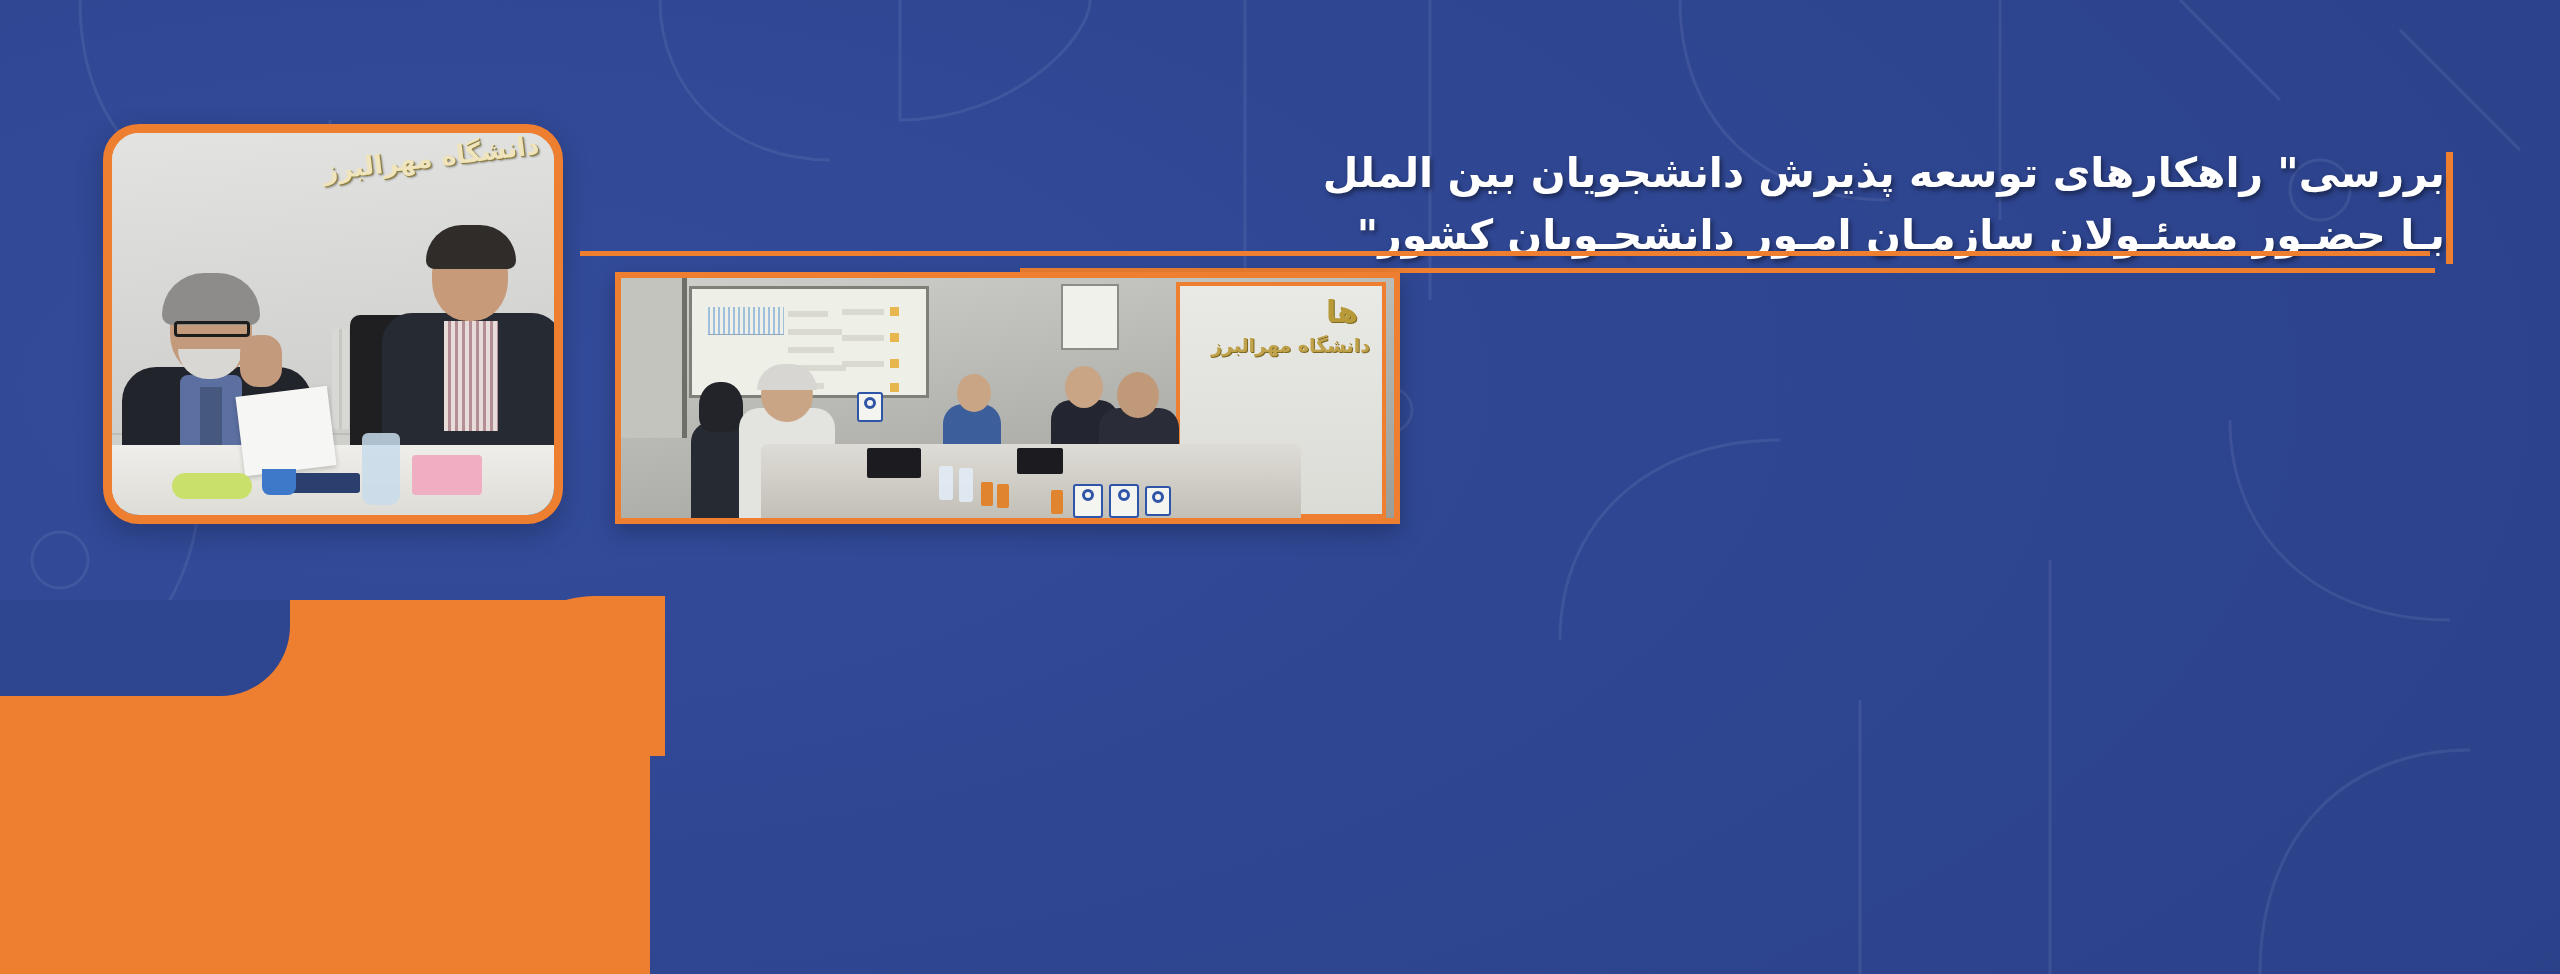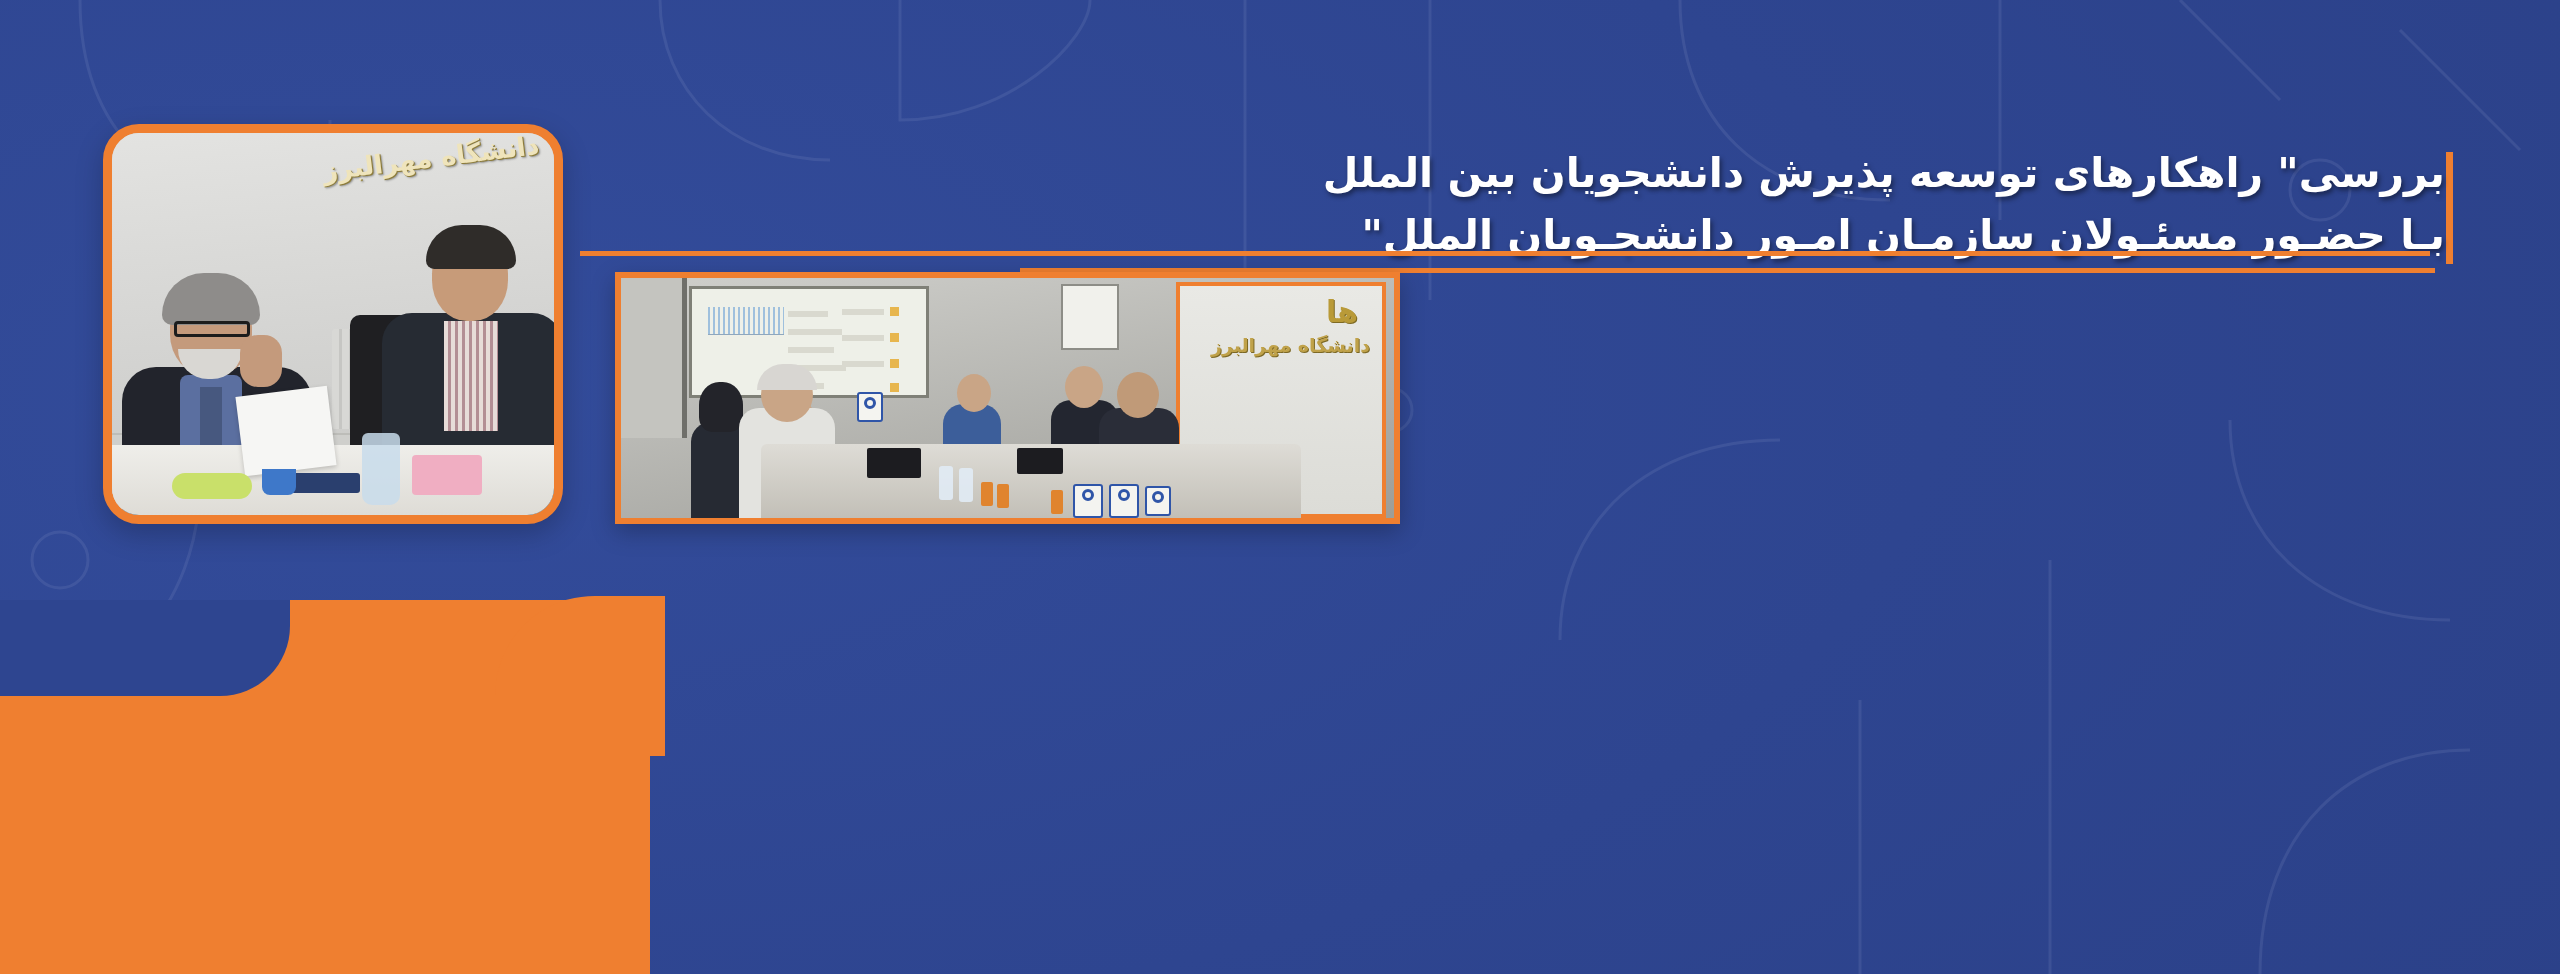--- a/index.html
+++ b/index.html
@@ -243,21 +243,21 @@
       <div class="bottle"></div>
       <div class="pens"></div>
       <div class="greens"></div>
       <div class="cup"></div>
     </div>
   </div>
 
   <div class="rule-right"></div>
   <div class="headline">
     <div class="line">بررسی" راهکارهای توسعه پذیرش دانشجویان بین الملل</div>
-    <div class="line">بـا حضـور مسئـولان سازمـان امـور دانشجـویان الملل"</div>
+    <div class="line">بـا حضـور مسئـولان سازمـان امـور دانشجـویان کشور"</div>
   </div>
   <div class="rule-under"></div>
   <div class="rule-under2"></div>
 
   <div class="photo-right">
     <div class="rp">
       <div class="room"></div>
       <div class="leftdoor"></div>
 
       <div class="screen">

